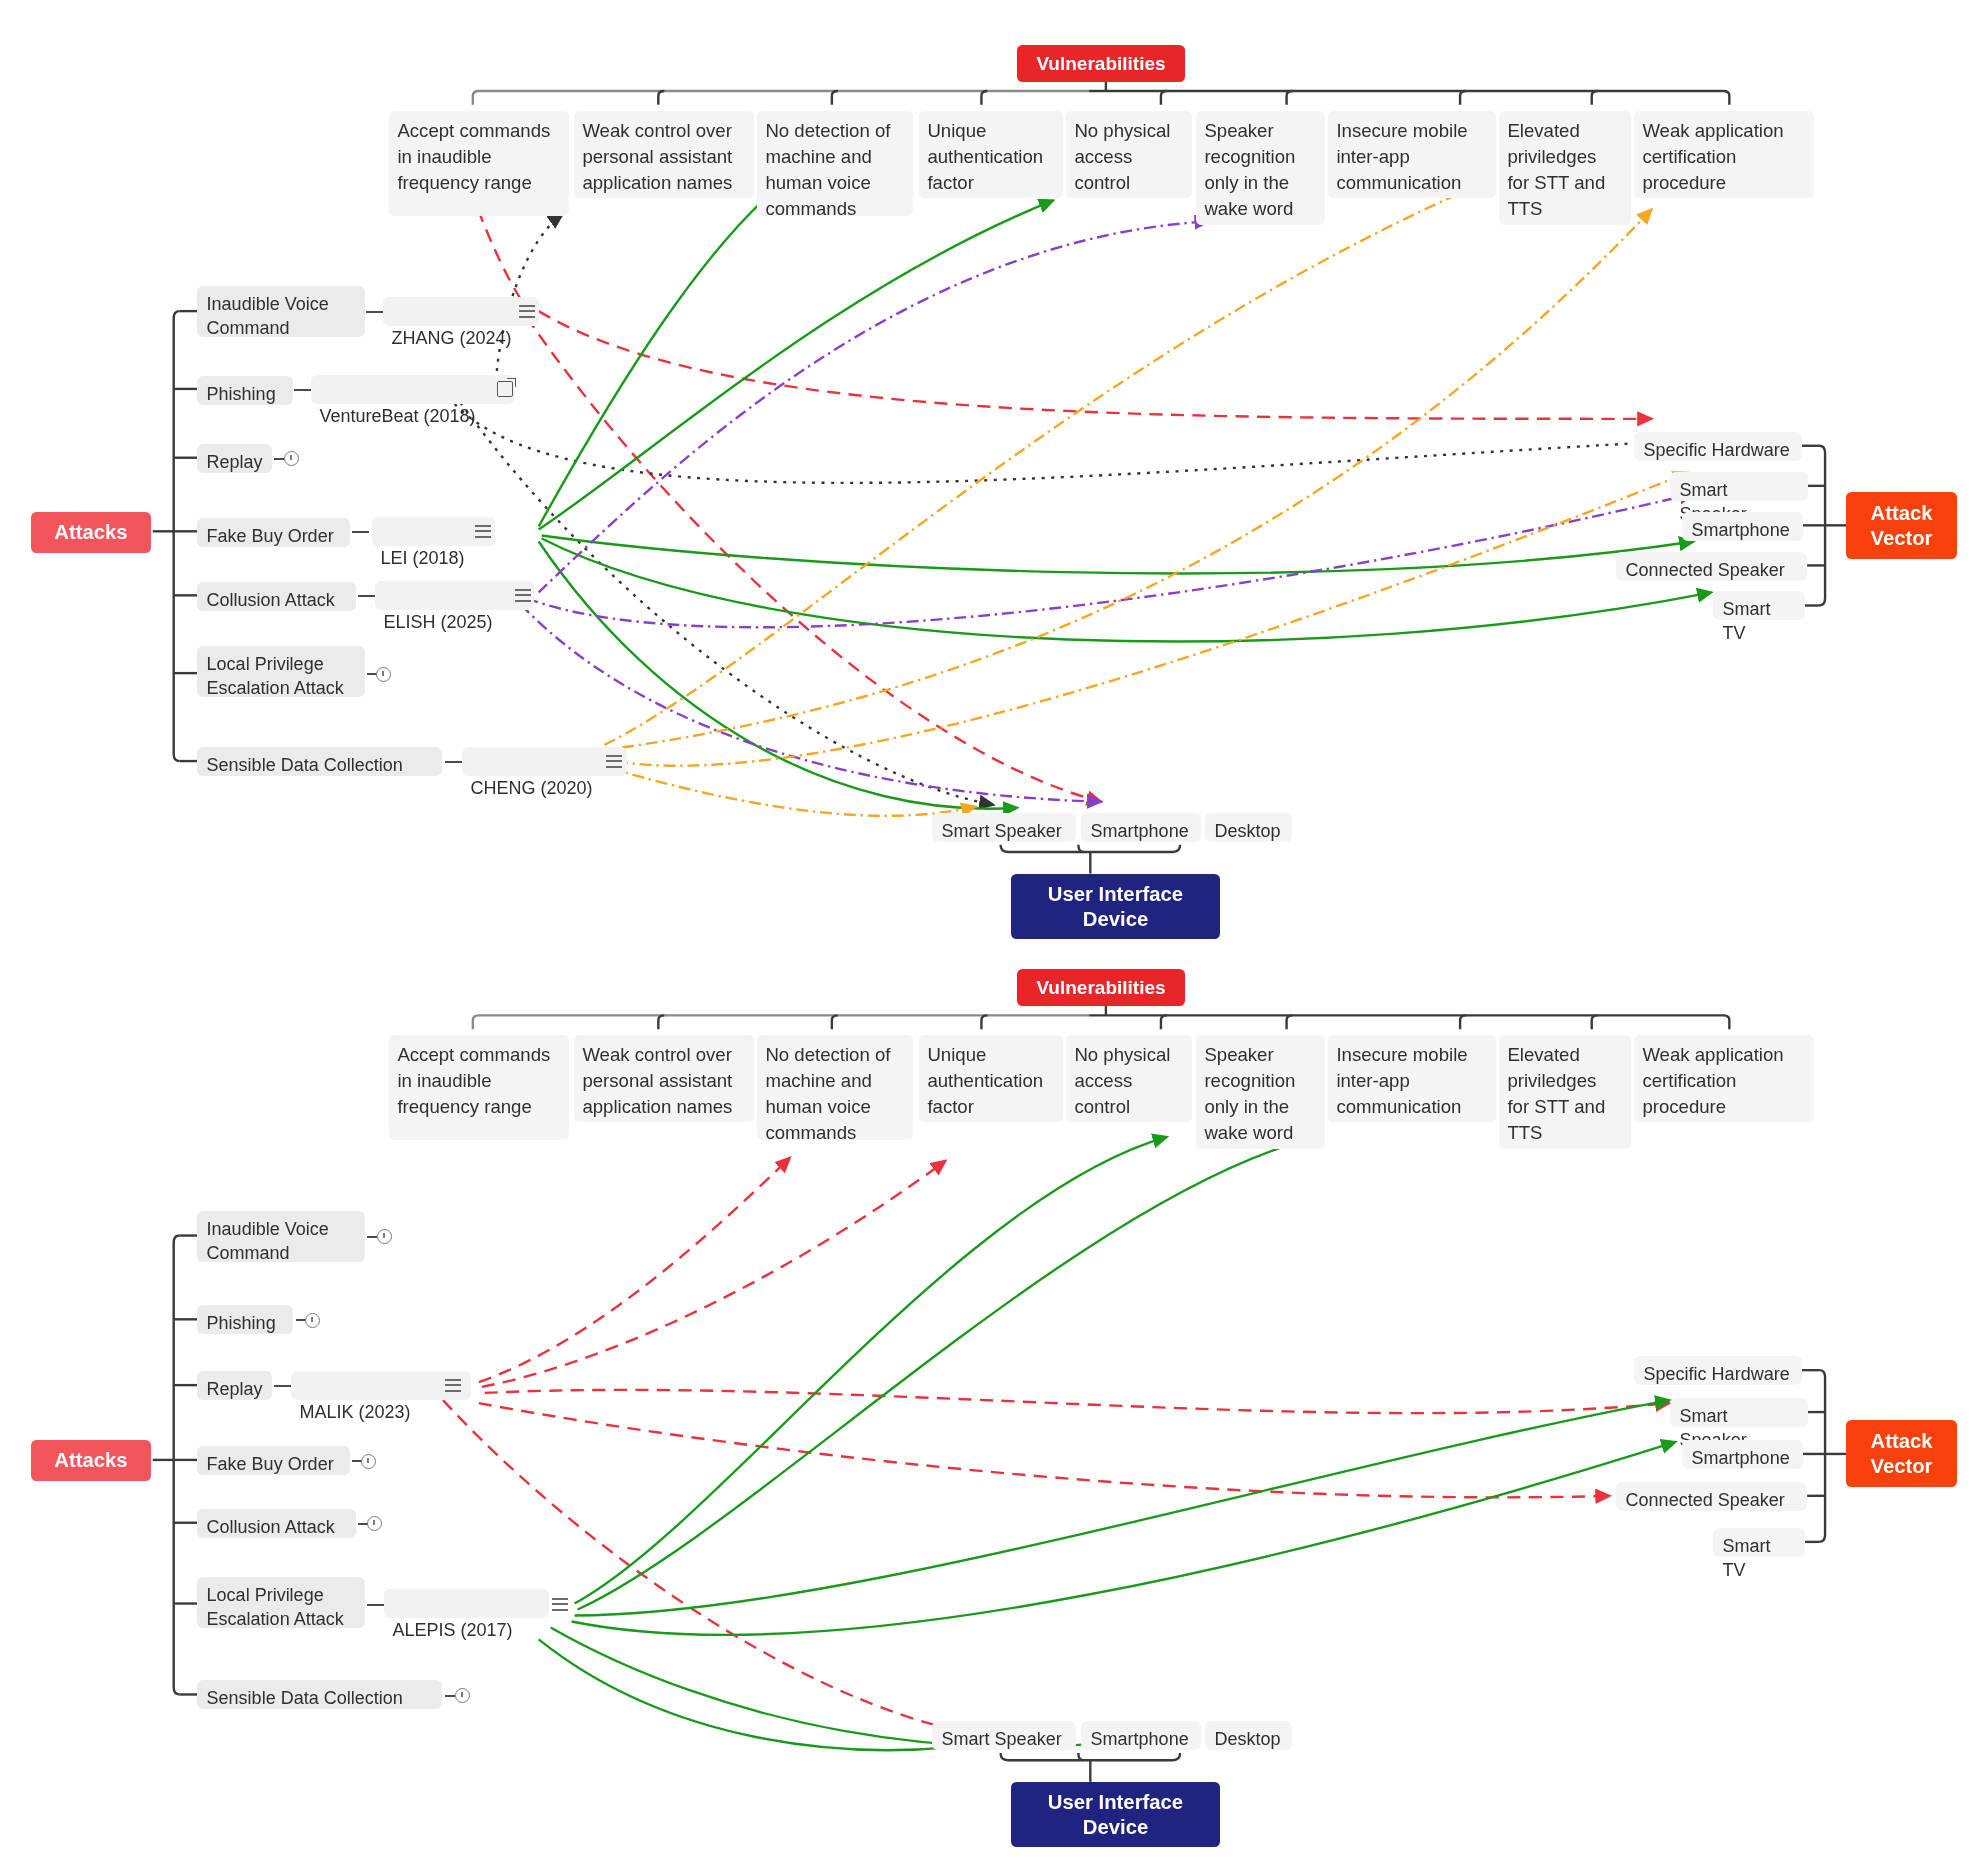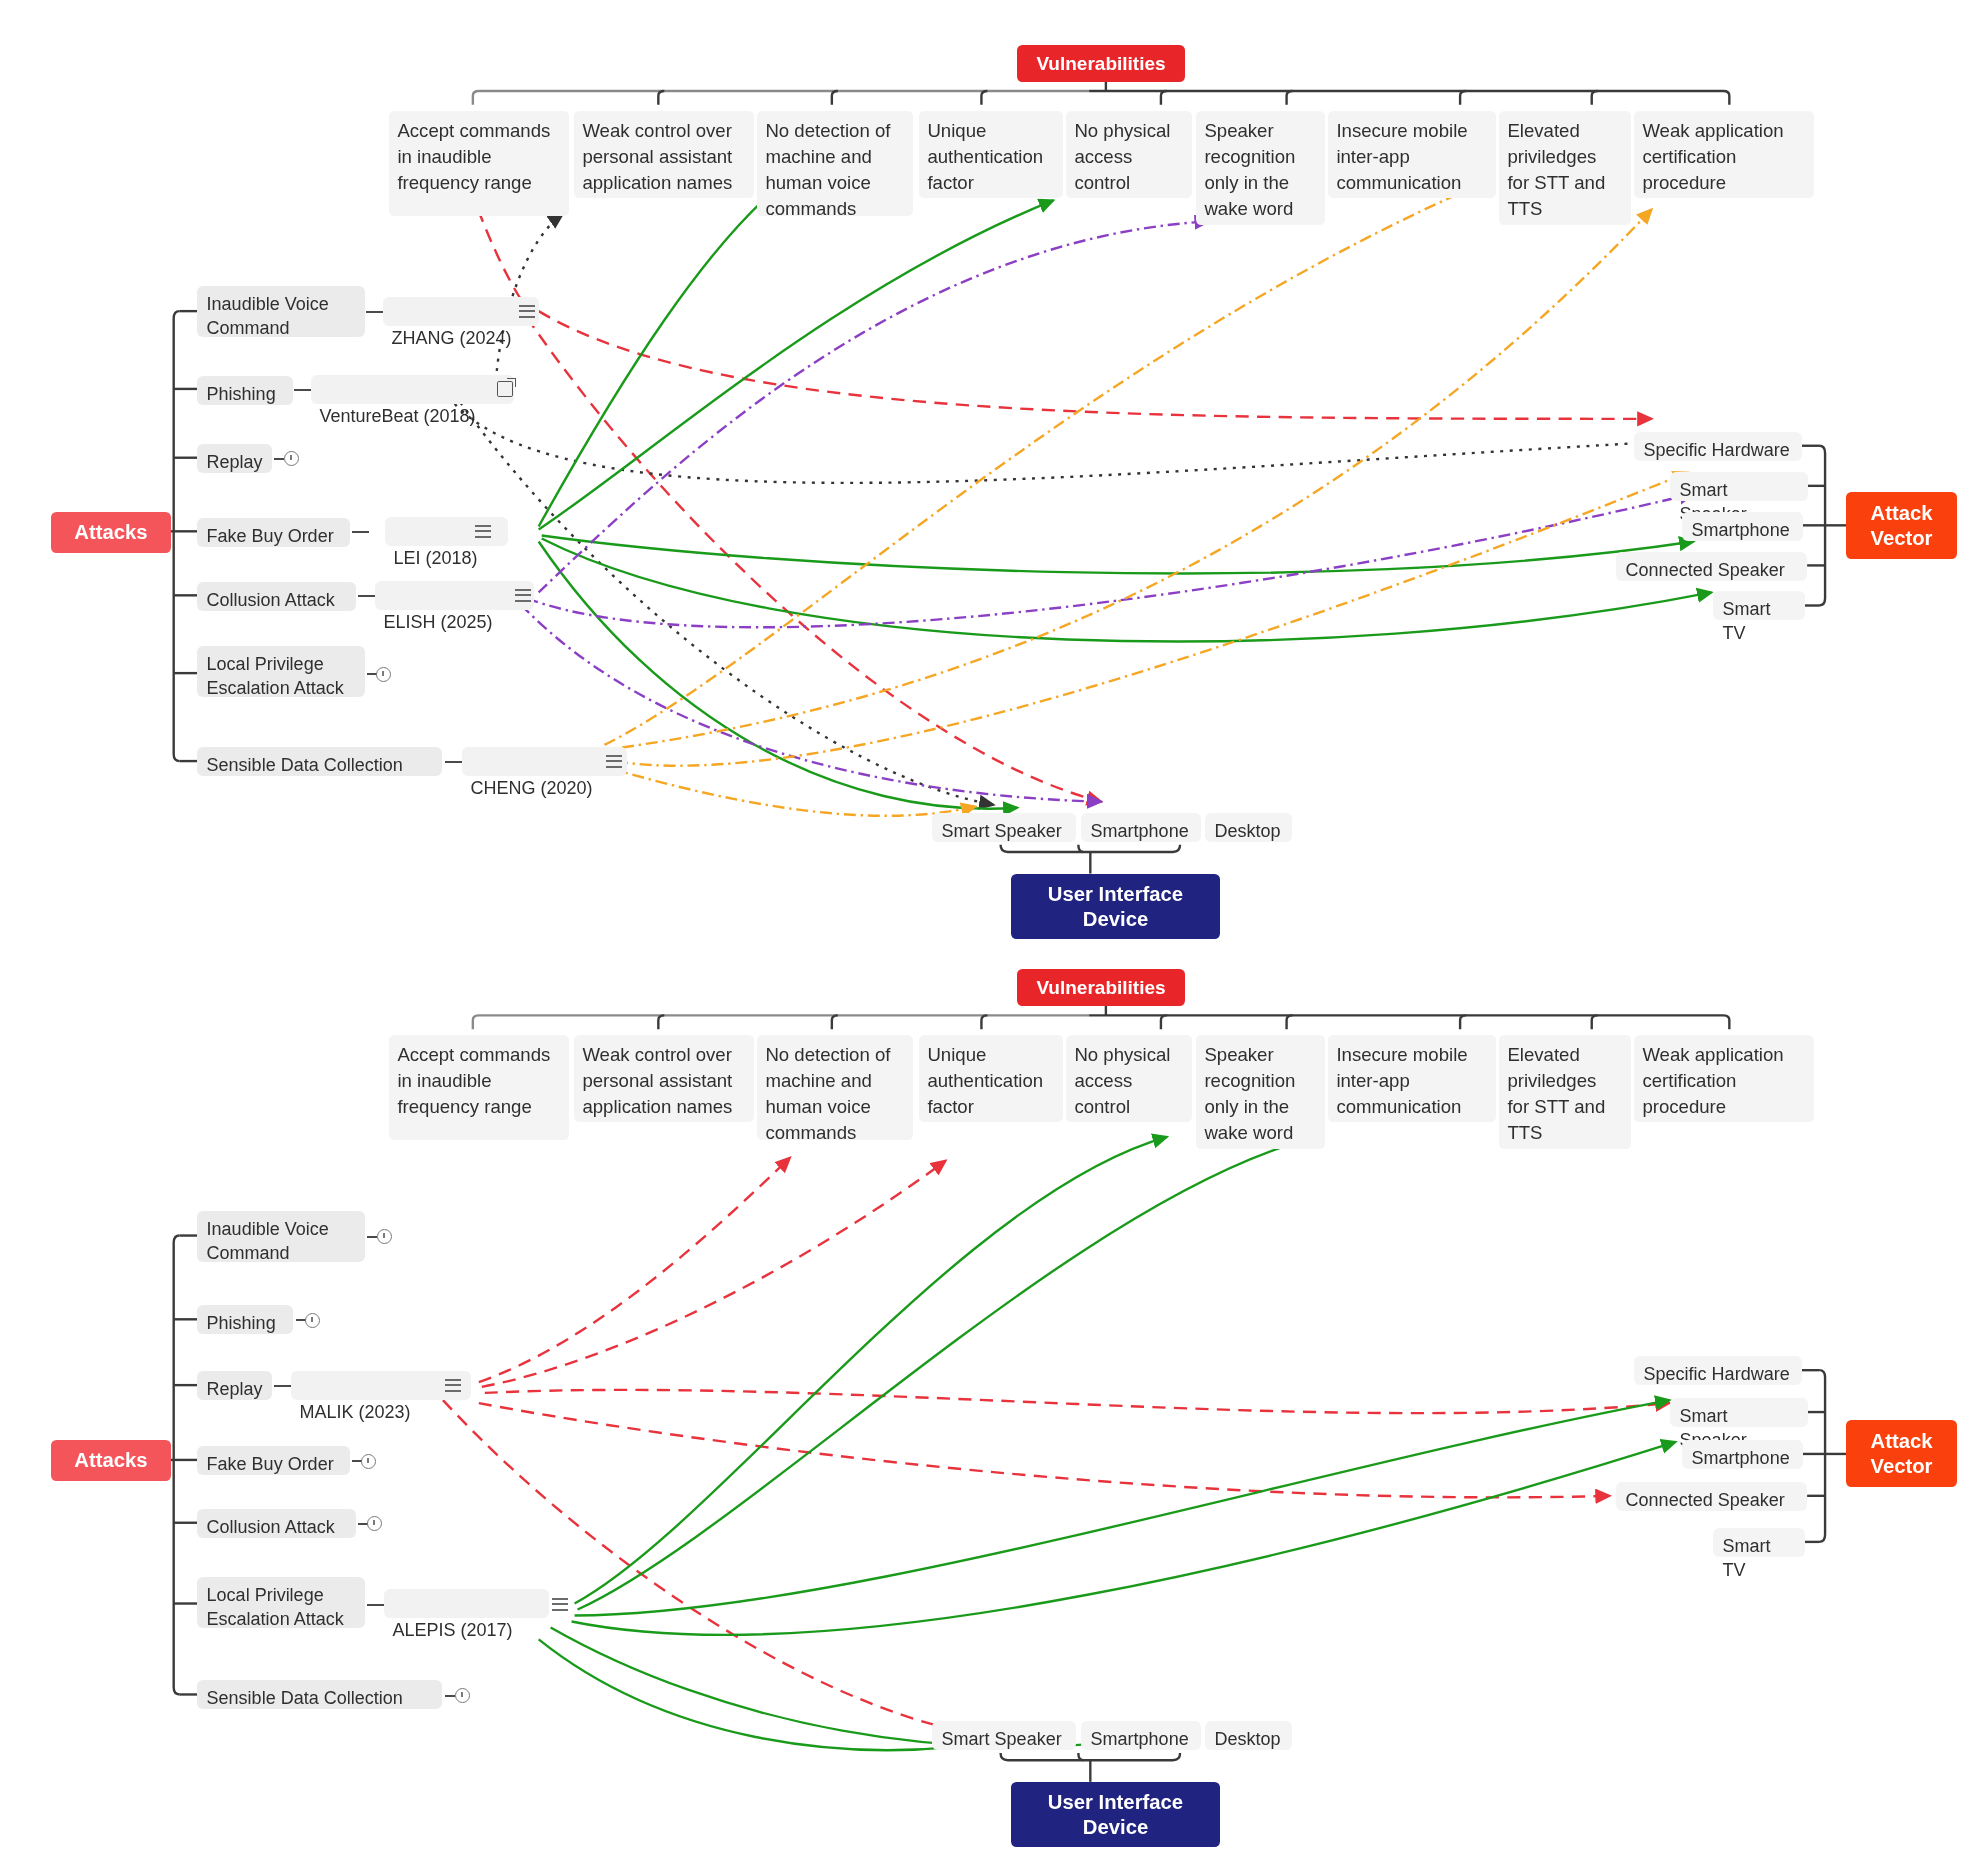--- a/index.html
+++ b/index.html
@@ -28,21 +28,21 @@
     color:#fff;
     font-weight:bold;
     font-size:20.3px;
     line-height:25px;
     text-align:center;
     display:flex;align-items:center;justify-content:center;
     box-sizing:border-box;
     white-space:pre-line;
   }
   .badge.vuln{background:#e8262a;font-size:19px;}
-  .badge.attacks{background:#f4555a;margin-left:20px;}
+  .badge.attacks{background:#f4555a;}
   .badge.vector{background:#f9400d;text-align:right;}
   .badge.uidev{background:#20237f;}
 
   .vuln-col{
     position:absolute;
     background:#f4f4f4;
     border-radius:5.4px;
     font-size:18.6px;
     line-height:26px;
     color:#2f2f2f;
@@ -239,21 +239,21 @@
     <div class="dashline" style="left:294px;top:389px;width:17px;"></div>
     <div class="chip ref" style="left:311px;top:375px;width:203px;height:29px;">
       <span>VentureBeat (2018)</span>
     </div>
     <span class="mini-icon" style="left:497px;top:381px;"><span class="ico-ext"></span></span>
 
     <div class="dashline" style="left:274px;top:458px;width:9.6px;"></div>
     <span class="mini-icon" style="left:284px;top:451px;"><span class="ico-circle"></span></span>
 
     <div class="dashline" style="left:352px;top:531px;width:17px;"></div>
-    <div class="chip ref" style="left:385px;top:517px;width:123px;height:29px;">
+    <div class="chip ref" style="left:372px;top:517px;width:123px;height:29px;">
       <span>LEI (2018)</span>
     </div>
     <span class="mini-icon" style="left:475px;top:525px;"><span class="ico-lines"><i></i><i></i><i></i></span></span>
 
     <div class="dashline" style="left:358px;top:595px;width:17px;"></div>
     <div class="chip ref" style="left:375px;top:581px;width:159px;height:29px;">
       <span>ELISH (2025)</span>
     </div>
     <span class="mini-icon" style="left:515px;top:589px;"><span class="ico-lines"><i></i><i></i><i></i></span></span>
 

